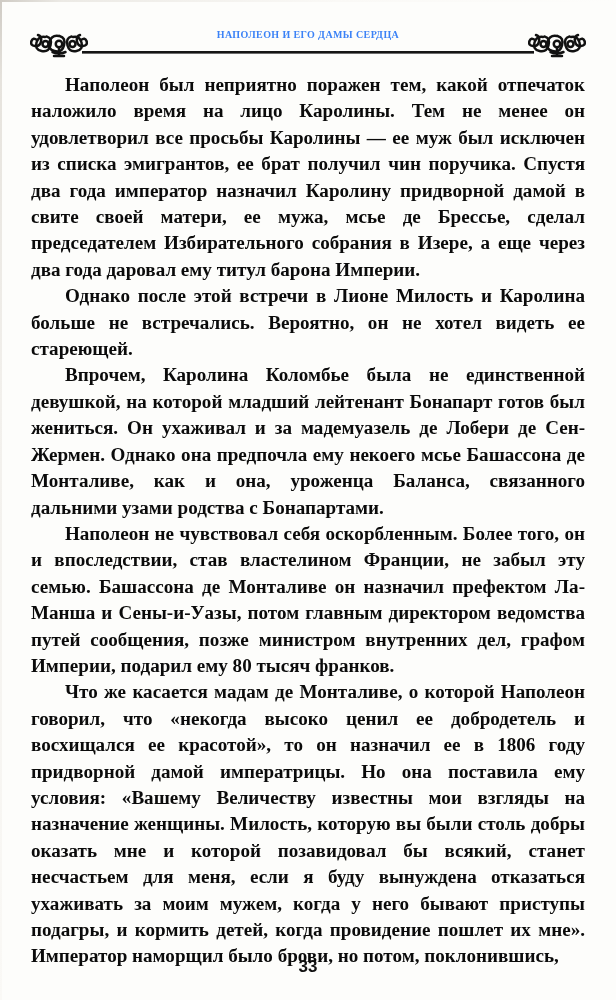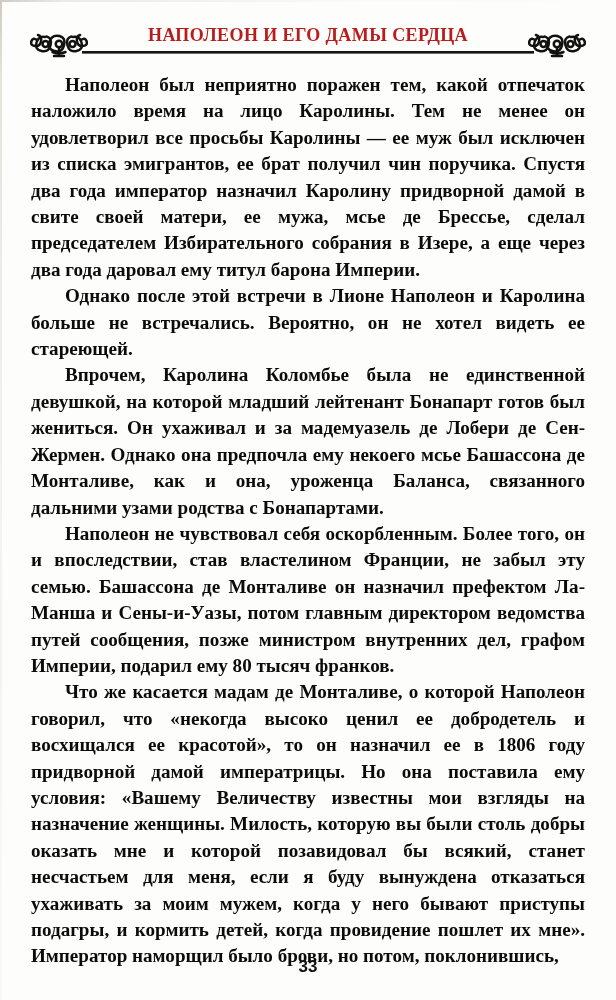--- a/index.html
+++ b/index.html
@@ -47,25 +47,25 @@
   }
 
   .rh-title {
     position: absolute;
     left: 0;
     top: 0;
     width: 556px;
     text-align: center;
     font-family: "Liberation Serif", "DejaVu Serif", serif;
     font-weight: bold;
-    font-size: 18px;
+    font-size: 10px;
     letter-spacing: 0.4px;
     line-height: 18px;
     white-space: nowrap;
-    color: #b91c1c;
+    color: #3b82f6;
   }
 
   .rh-rule {
     position: absolute;
     left: 52px;
     top: 25px;
     width: 452px;
     height: 2px;
     background: #151515;
   }
@@ -173,21 +173,21 @@
           <path d="M58 36 v13"></path>
           <path d="M48 52 h20"></path>
         </g>
       </svg>
     </div>
 
   </div>
 
   <div class="body-text">
     <p>Наполеон был неприятно поражен тем, какой отпечаток наложило время на лицо Каролины. Тем не менее он удовлетворил все просьбы Каролины — ее муж был исключен из списка эмигрантов, ее брат получил чин поручика. Спустя два года император назначил Каролину придворной дамой в свите своей матери, ее мужа, мсье де Брессье, сделал председателем Избирательного собрания в Изере, а еще через два года даровал ему титул барона Империи.</p>
-    <p>Однако после этой встречи в Лионе Наполеон и Каролина больше не встречались. Вероятно, он не хотел видеть ее стареющей.</p>
+    <p>Однако после этой встречи в Лионе Милость и Каролина больше не встречались. Вероятно, он не хотел видеть ее стареющей.</p>
     <p>Впрочем, Каролина Коломбье была не единственной девушкой, на которой младший лейтенант Бонапарт готов был жениться. Он ухаживал и за мадемуазель де Лобери де Сен-Жермен. Однако она предпочла ему некоего мсье Башассона де Монталиве, как и она, уроженца Баланса, связанного дальними узами родства с Бонапартами.</p>
     <p>Наполеон не чувствовал себя оскорбленным. Более того, он и впоследствии, став властелином Франции, не забыл эту семью. Башассона де Монталиве он назначил префектом Ла-Манша и Сены-и-Уазы, потом главным директором ведомства путей сообщения, позже министром внутренних дел, графом Империи, подарил ему 80 тысяч франков.</p>
     <p>Что же касается мадам де Монталиве, о которой Наполеон говорил, что «некогда высоко ценил ее добродетель и восхищался ее красотой», то он назначил ее в 1806 году придворной дамой императрицы. Но она поставила ему условия: «Вашему Величеству известны мои взгляды на назначение женщины. Милость, которую вы были столь добры оказать мне и которой позавидовал бы всякий, станет несчастьем для меня, если я буду вынуждена отказаться ухаживать за моим мужем, когда у него бывают приступы подагры, и кормить детей, когда провидение пошлет их мне». Император наморщил было брови, но потом, поклонившись,</p>
   </div>
 
   <div class="folio">33</div>
 
 </div>
 
 </body></html>

